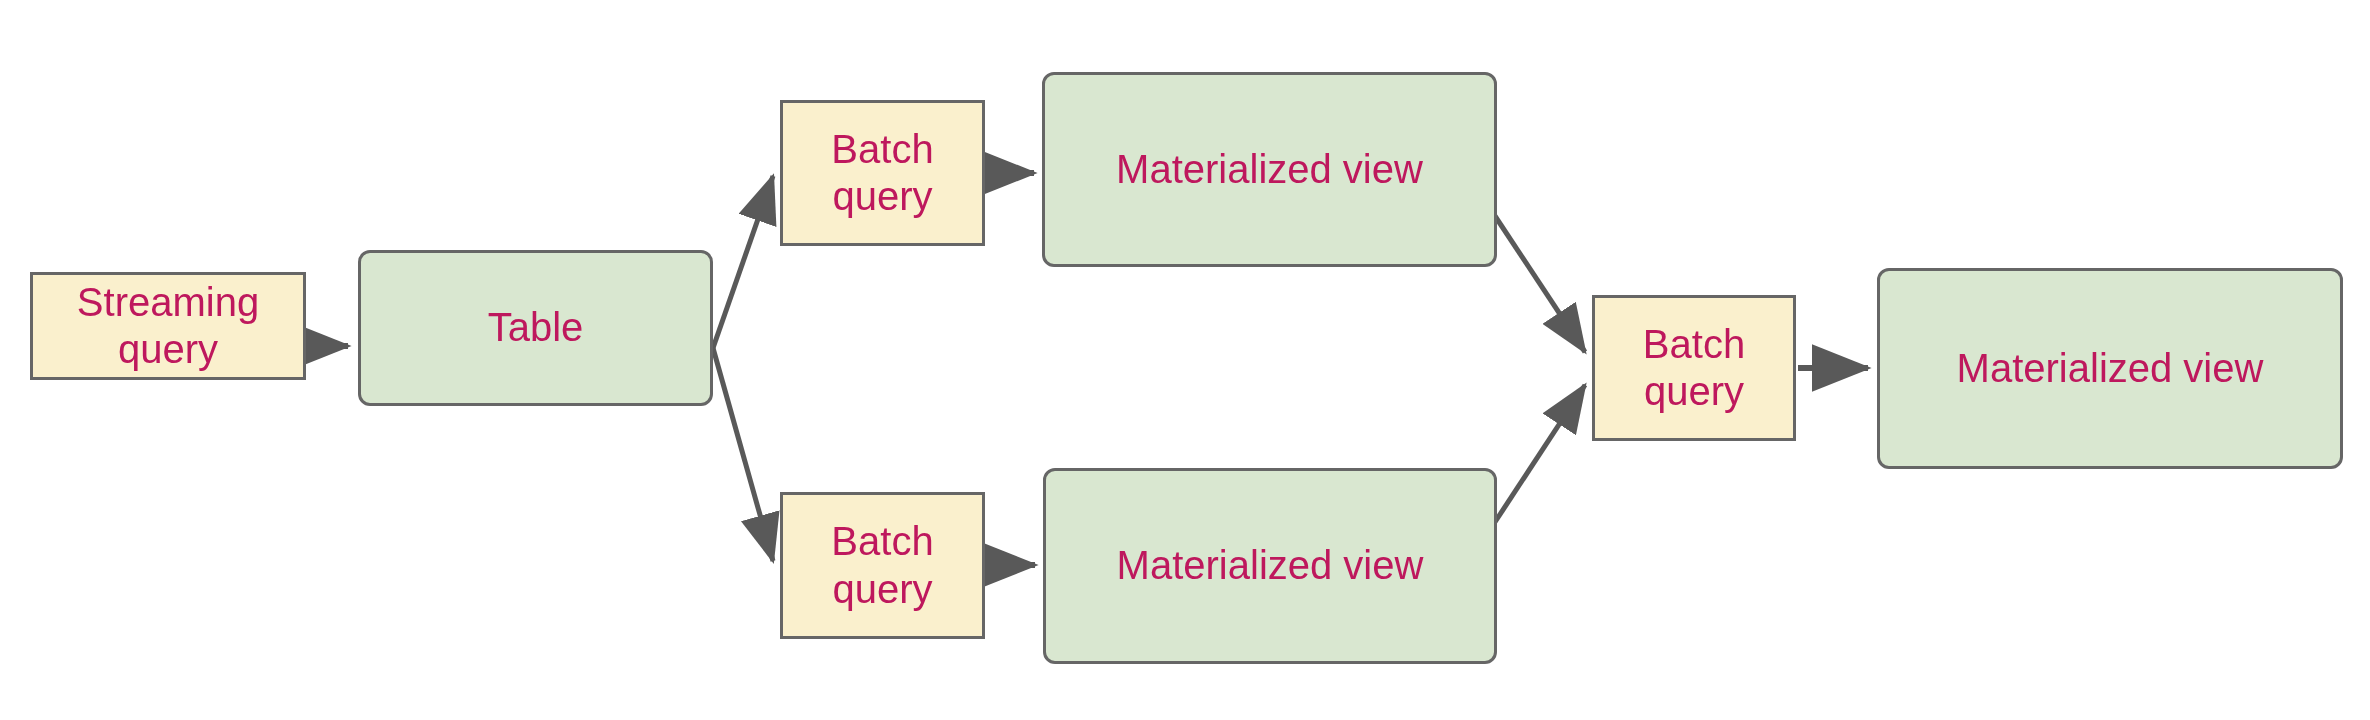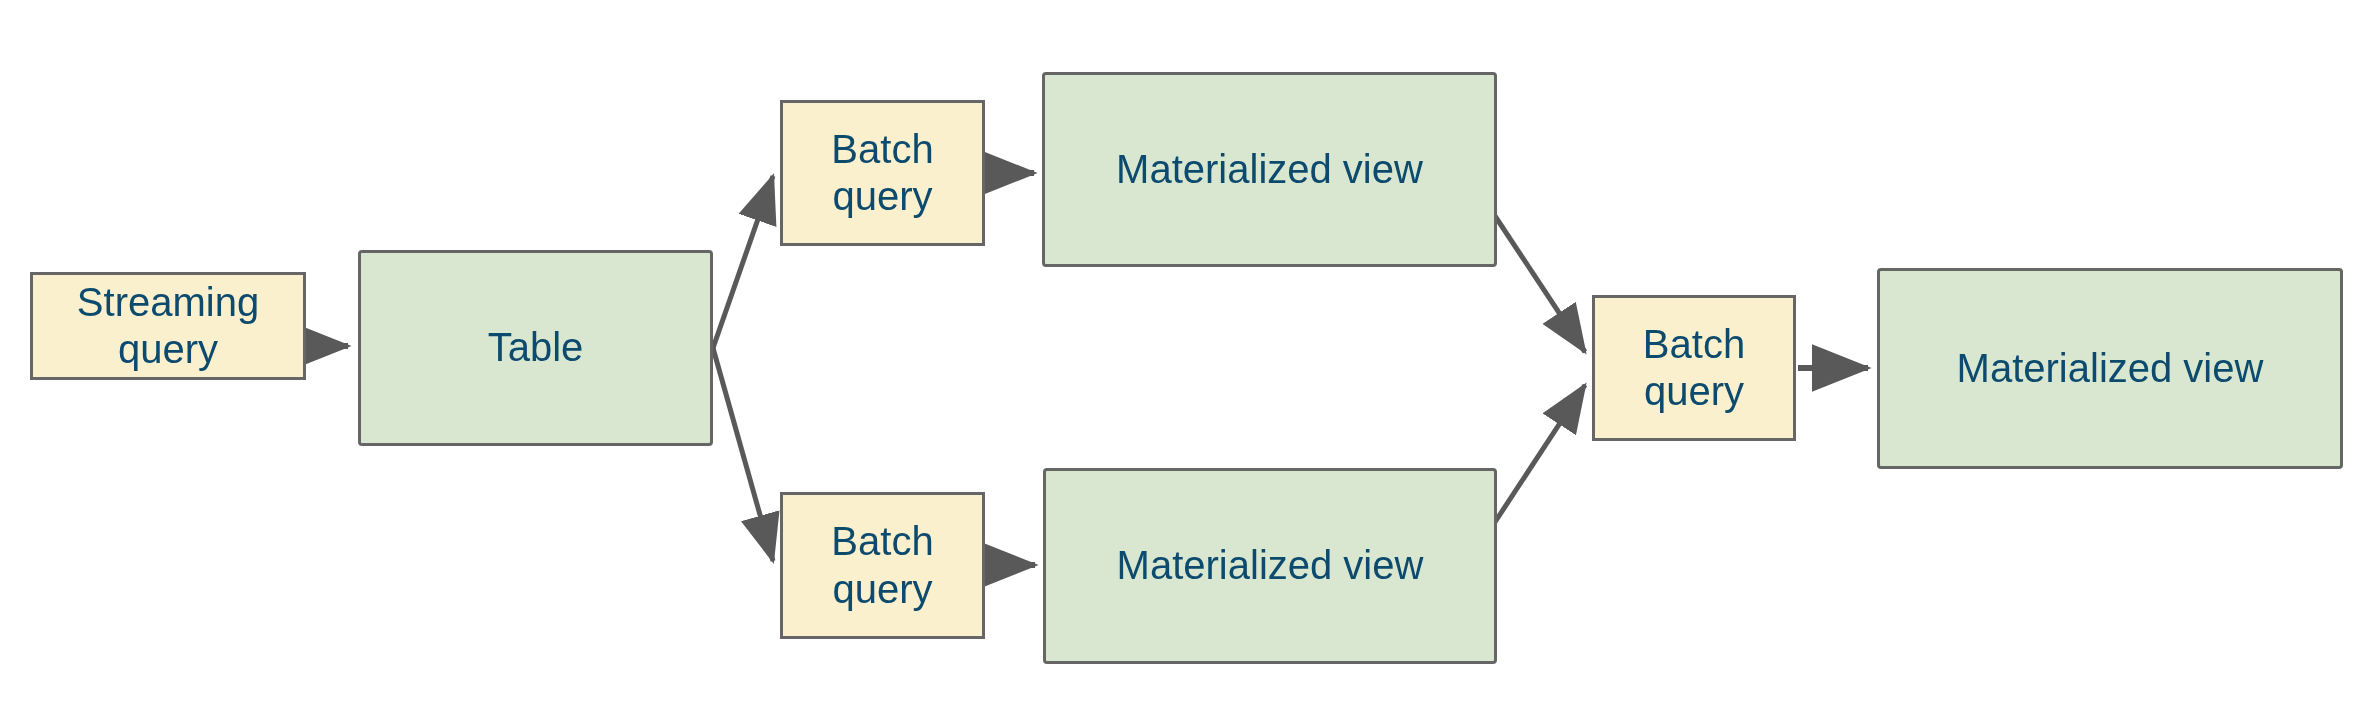--- a/index.html
+++ b/index.html
@@ -28,43 +28,43 @@
     height: 720px;
     pointer-events: none;
   }
   .node {
     position: absolute;
     box-sizing: border-box;
     display: flex;
     align-items: center;
     justify-content: center;
     text-align: center;
-    color: #0c4a6e;
+    color: #be185d;
     line-height: 1.18;
     border: 3px solid #666666;
     z-index: 2;
   }
   .node-label {
     display: block;
     white-space: pre-line;
     padding: 0 6px;
   }
   .node.process {
     background: #faf0cd;
     border-radius: 0;
     font-size: 40px;
   }
   .node.store {
     background: #d9e7d0;
-    border-radius: 4px;
+    border-radius: 12px;
     font-size: 40px;
   }
   
   .n-streaming-query   { left: 30px;   top: 272px; width: 276px; height: 108px; }
-  .n-table             { left: 358px;  top: 250px; width: 355px; height: 196px; }
+  .n-table             { left: 358px;  top: 250px; width: 355px; height: 156px; }
   .n-batch-query-top   { left: 780px;  top: 100px; width: 205px; height: 146px; }
   .n-mv-top            { left: 1042px; top: 72px;  width: 455px; height: 195px; }
   .n-batch-query-bot   { left: 780px;  top: 492px; width: 205px; height: 147px; }
   .n-mv-bot            { left: 1043px; top: 468px; width: 454px; height: 196px; }
   .n-batch-query-right { left: 1592px; top: 295px; width: 204px; height: 146px; }
   .n-mv-right          { left: 1877px; top: 268px; width: 466px; height: 201px; }
 </style>
 </head>
 <body>
 

